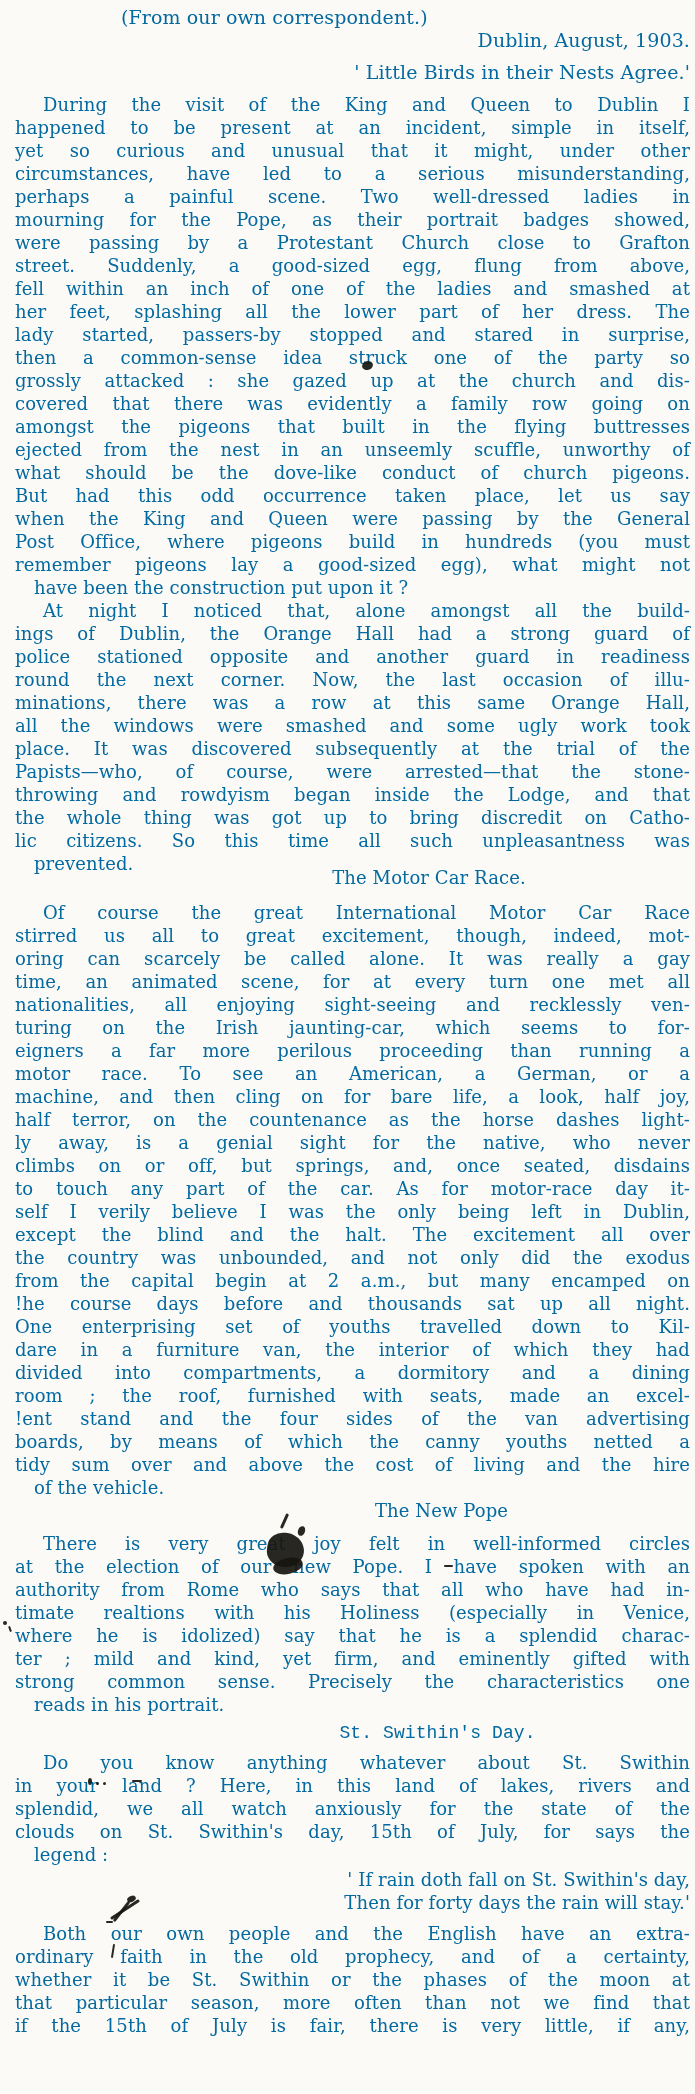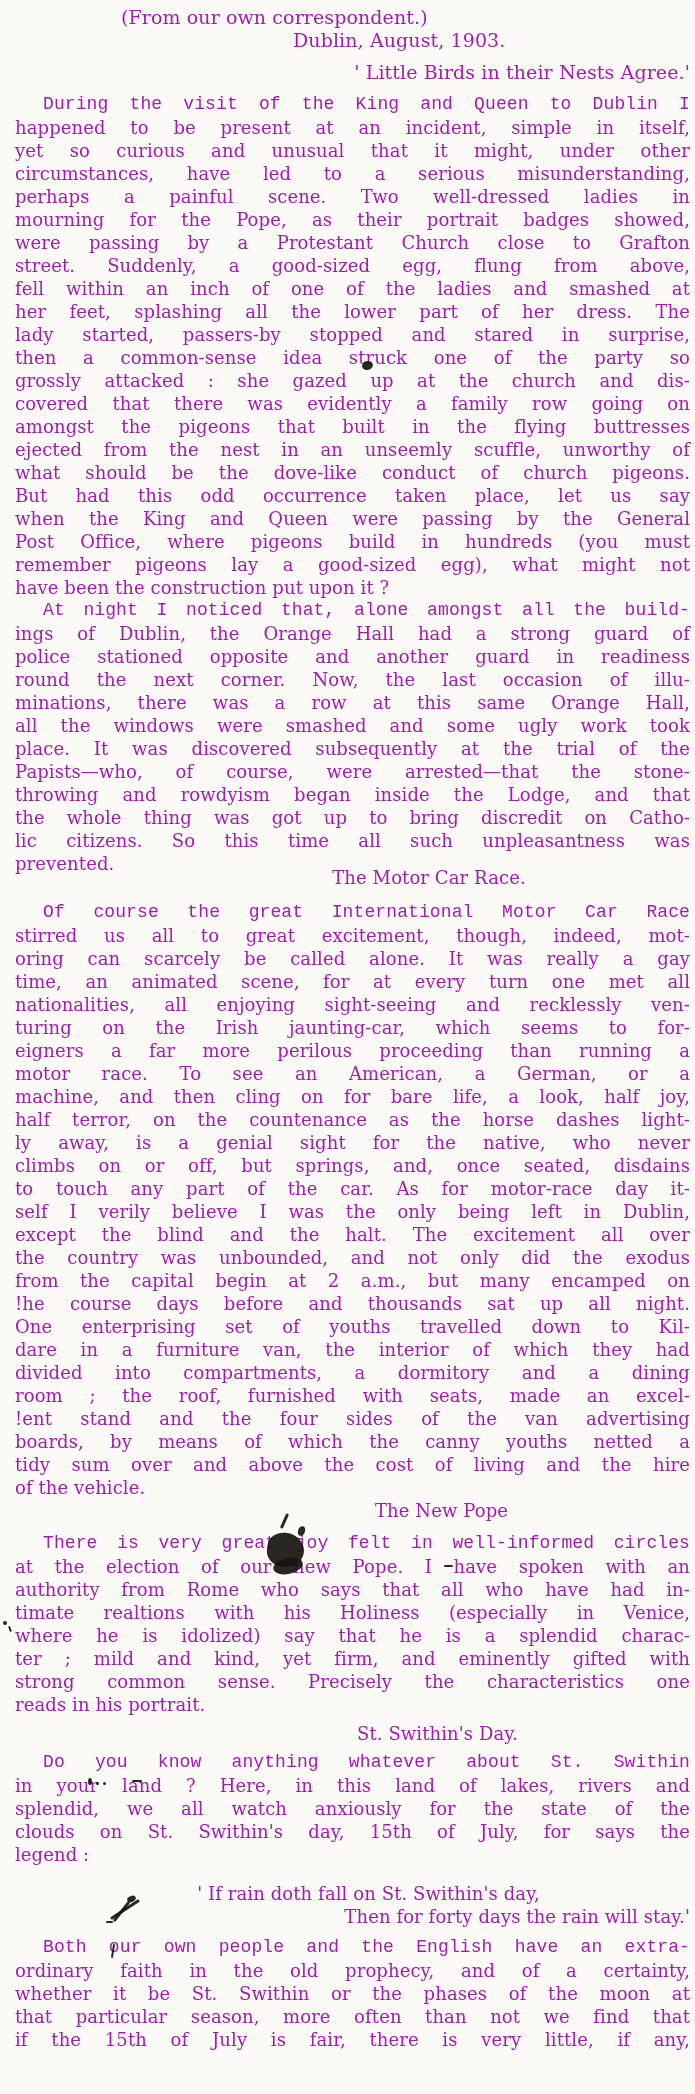--- a/index.html
+++ b/index.html
@@ -2,41 +2,41 @@
 <html><head>
 <meta charset="utf-8">
 <style>
   html,body { margin:0; padding:0; background:#e8e6e0; }
   #page {
     position:relative;
     width:695px; height:2094px;
     margin:0; box-sizing:border-box;
     padding:6px 5px 12px 15px;
     background:#fbfaf6;
-    color:#a21caf;
+    color:#0369a1;
     font-family:"DejaVu Serif", serif;
     overflow:hidden;
   }
   .ln {
     font-size:18px;
     line-height:23px;
     text-align:justify;
     text-align-last:justify;
     letter-spacing:0.1px;
   }
-  .ind { text-indent:28px;font-family:Liberation Mono, monospace; }
-  .end { text-align-last:left; }
+  .ind { text-indent:28px; }
+  .end { text-align-last:left;margin-left:19px; }
   .byline   { font-size:19px; text-align:left; text-align-last:auto; padding-left:106px; }
-  .dateline { font-size:19px; text-align:left; text-align-last:auto; padding-left:278px; }
+  .dateline { font-size:19px; text-align:right; text-align-last:auto; padding-left:278px; }
   .epigraph { font-size:19px; text-align:right; text-align-last:auto; padding-left:88px; margin:9px 0; }
   .hd { text-align:center; text-align-last:auto; }
   .h-motor   { padding-left:153px; margin:-9px 0 12px 0; }
   .h-pope    { padding-left:178px; margin:0 0 10px 0; }
-  .h-swithin { padding-left:170px; margin:6px 0 6px 0; }
-  .q1 { padding-left:32px; margin-top:16px;  text-align:center; text-align-last:auto; }
+  .h-swithin { padding-left:170px; margin:6px 0 6px 0;font-family:Liberation Mono, monospace; }
+  .q1 { padding-left:32px; margin-top:2px;  text-align:right; text-align-last:auto; }
   .q2 { padding-left:47px; margin-bottom:8px; text-align:right; text-align-last:auto; }
   .ink { position:absolute; background:#17150f; border-radius:50%; opacity:.92; z-index:3; }
   .ink.bar { border-radius:2px; }
 </style>
 </head>
 <body>
 
 <div id="page">
 
   <div class="ln byline">(From our own correspondent.)</div>

